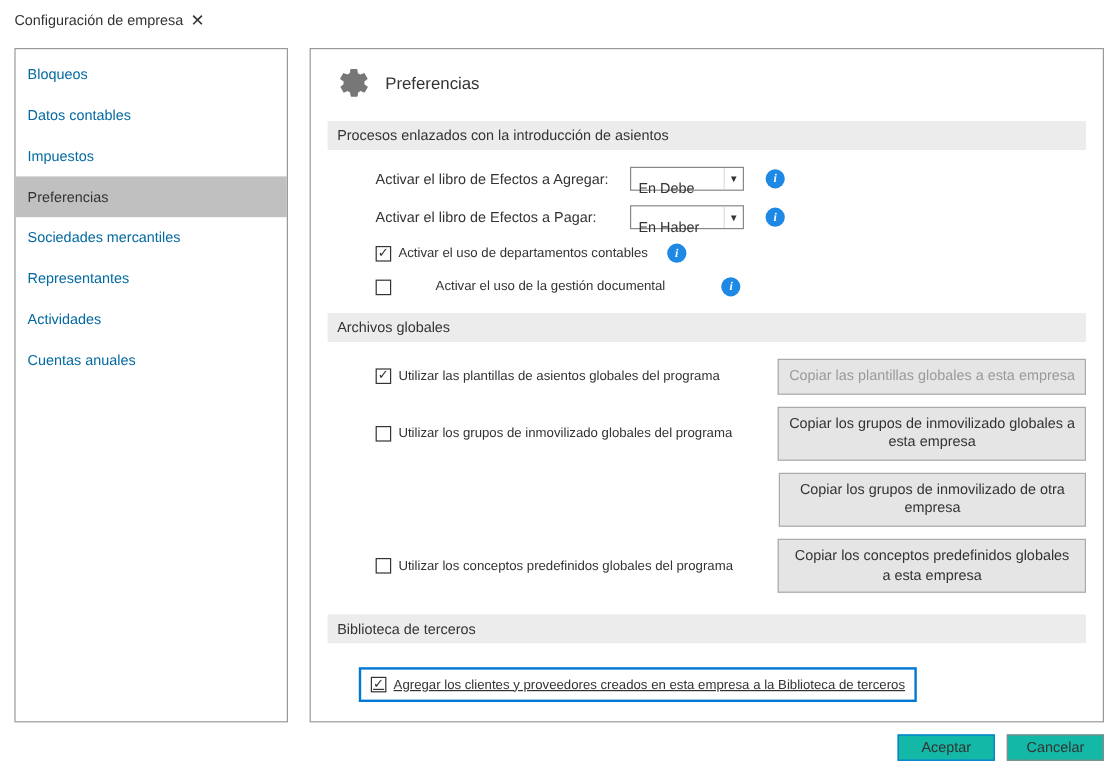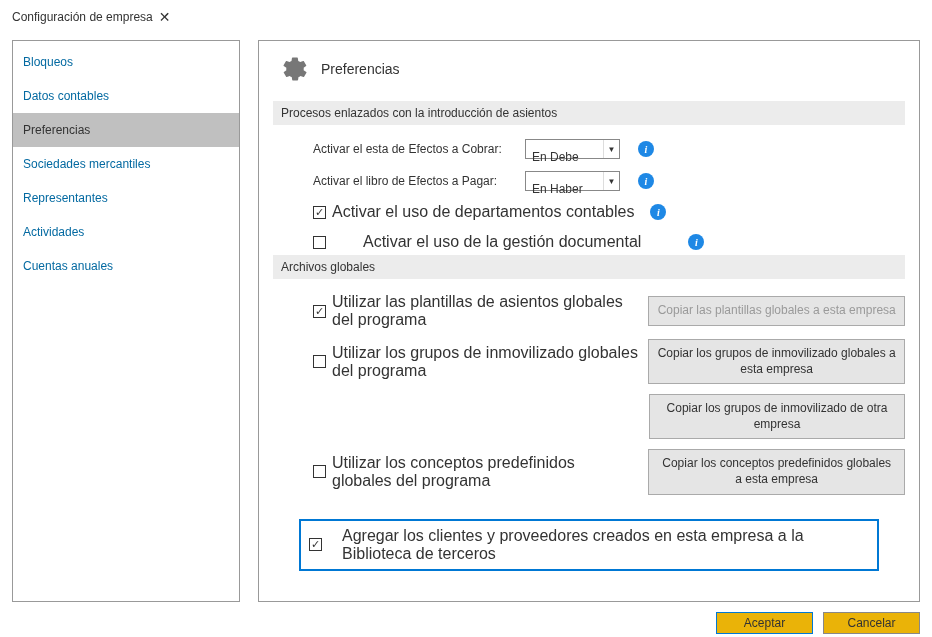--- a/index.html
+++ b/index.html
@@ -26,68 +26,69 @@
     .row { display: flex; align-items: center; margin-bottom: 12px; padding-left: 40px; gap: 12px; }
     .row-label { width: 200px; font-size: 12px; color: #333; }
     .select-wrap { position: relative; display: inline-flex; align-items: center; width: 95px; height: 20px; border: 1px solid #888; background: #fff; }
     .select-val { flex: 1; padding: 0 6px; font-size: 12px; color: #333; margin-top: 16px; }
     .select-arrow { width: 16px; height: 100%; display: flex; align-items: center; justify-content: center; font-size: 8px; color: #333; border-left: 1px solid #ddd; }
     .info-icon { display: inline-flex; align-items: center; justify-content: center; width: 16px; height: 16px; border-radius: 50%; background: #1e88e5; color: #fff; font-size: 10px; font-weight: bold; font-style: italic; margin-left: 6px; font-family: Georgia, serif; }
     
     .checkbox-row { display: flex; align-items: center; margin-bottom: 12px; padding-left: 40px; gap: 6px; }
     .checkbox { width: 13px; height: 13px; border: 1px solid #333; display: inline-flex; align-items: center; justify-content: center; cursor: pointer; background: #fff; flex-shrink: 0; }
     .checkbox.checked::after { content: "✓"; font-size: 11px; line-height: 1; color: #333; }
-    .checkbox-label { font-size: 16px; color: #333; }
+    .checkbox-label { font-size: 11px; color: #333; }
     
     .archive-row { display: flex; align-items: center; margin-bottom: 10px; padding-left: 40px; gap: 10px; }
     .archive-left { display: flex; align-items: center; gap: 6px; width: 330px; }
     .archive-btn { width: 260px; min-height: 28px; border: 1px solid #aaa; background: #e5e5e5; font-size: 12px; color: #333; text-align: center; padding: 6px 8px; cursor: pointer; line-height: 1.3; }
     .archive-btn.disabled { color: #9a9a9a; cursor: default; }
     .archive-btn-standalone { margin-left: 376px; margin-bottom: 10px; }
     
-    .highlight-box { border: 2px solid #0078d4; padding: 6px 8px; margin: 6px 26px 0 26px; display: inline-flex; align-items: center; gap: 20px; }
+    .highlight-box { border: 2px solid #0078d4; padding: 6px 8px; margin: 6px 26px 0 26px; display: inline-flex; align-items: center; gap: 6px; text-decoration: underline; }
     
     .footer { display: flex; justify-content: flex-end; gap: 10px; padding: 10px 12px 0 12px; }
-    .footer-btn { width: 97px; height: 22px; border: 1px solid #888; background: #eab308; font-size: 12px; color: #333; cursor: pointer; }
+    .footer-btn { width: 81px; height: 22px; border: 1px solid #888; background: #14b8a6; font-size: 12px; color: #333; cursor: pointer; }
     .footer-btn.primary { border: 1px solid #0078d4; }
   </style>
 </head>
 <body>
 
 <div class="titlebar">
   <span class="titlebar-title">Configuración de empresa</span>
   <span class="close-btn">✕</span>
 </div>
 
 <div class="main-area">
 
   <div class="sidebar">
     <div class="sidebar-item">Bloqueos</div>
     <div class="sidebar-item">Datos contables</div>
+    <div class="sidebar-item">Impuestos</div>
     <div class="sidebar-item selected">Preferencias</div>
     <div class="sidebar-item">Sociedades mercantiles</div>
     <div class="sidebar-item">Representantes</div>
     <div class="sidebar-item">Actividades</div>
     <div class="sidebar-item">Cuentas anuales</div>
   </div>
 
   <div class="content">
     
     <div class="content-header">
       <svg class="gear-svg" viewBox="0 0 24 24" fill="#777">
         <path d="M12,8a4,4 0 1,0 0,8a4,4 0 1,0 0,-8M19.4,13c0-.3.1-.7.1-1s0-.7-.1-1l2.1-1.6c.2-.2.3-.4.1-.6l-2-3.5c-.1-.2-.4-.3-.6-.2l-2.5,1c-.5-.4-1.1-.7-1.7-1l-.4-2.6c0-.2-.2-.4-.5-.4h-4c-.2,0-.4.2-.5.4l-.4,2.6c-.6.2-1.2.6-1.7,1l-2.5-1c-.2-.1-.5,0-.6.2l-2,3.5c-.1.2-.1.5.1.6L4.6,11c0,.3-.1.7-.1,1s0,.7.1,1l-2.1,1.6c-.2.2-.3.4-.1.6l2,3.5c.1.2.4.3.6.2l2.5-1c.5.4,1.1.7,1.7,1l.4,2.6c0,.2.2.4.5.4h4c.2,0,.4-.2.5-.4l.4-2.6c.6-.2,1.2-.6,1.7-1l2.5,1c.2.1.5,0,.6-.2l2-3.5c.1-.2.1-.5-.1-.6L19.4,13z"></path>
       </svg>
       <span class="content-title">Preferencias</span>
     </div>
     
     
     <div class="section-header">Procesos enlazados con la introducción de asientos</div>
     
     <div class="row">
-      <span class="row-label">Activar el esta de Efectos a Cobrar:</span>
+      <span class="row-label">Activar el libro de Efectos a Agregar:</span>
       <div class="select-wrap">
         <span class="select-val">En Debe</span>
         <span class="select-arrow">▼</span>
       </div>
       <span class="info-icon">i</span>
     </div>
     
     <div class="row">
       <span class="row-label">Activar el libro de Efectos a Pagar:</span>
       <div class="select-wrap">
@@ -96,21 +97,21 @@
       </div>
       <span class="info-icon">i</span>
     </div>
     
     <div class="checkbox-row">
       <span class="checkbox checked"></span>
       <span class="checkbox-label">Activar el uso de departamentos contables</span>
       <span class="info-icon" style="margin-left:10px;">i</span>
     </div>
     
-    <div class="checkbox-row" style="margin-bottom:4px;gap:37px;">
+    <div class="checkbox-row" style="margin-bottom:14px;gap:37px;">
       <span class="checkbox"></span>
       <span class="checkbox-label">Activar el uso de la gestión documental</span>
       <span class="info-icon" style="margin-left:10px;">i</span>
     </div>
     
     
     <div class="section-header">Archivos globales</div>
     
     <div class="archive-row">
       <div class="archive-left">
@@ -134,20 +135,21 @@
     
     <div class="archive-row" style="margin-bottom:18px;">
       <div class="archive-left">
         <span class="checkbox"></span>
         <span class="checkbox-label">Utilizar los conceptos predefinidos globales del programa</span>
       </div>
       <div class="archive-btn">Copiar los conceptos predefinidos globales a esta empresa</div>
     </div>
     
     
+    <div class="section-header">Biblioteca de terceros</div>
     
     <div class="highlight-box">
       <span class="checkbox checked"></span>
       <span class="checkbox-label">Agregar los clientes y proveedores creados en esta empresa a la Biblioteca de terceros</span>
     </div>
     
   </div>
 </div>
 
 <div class="footer">

